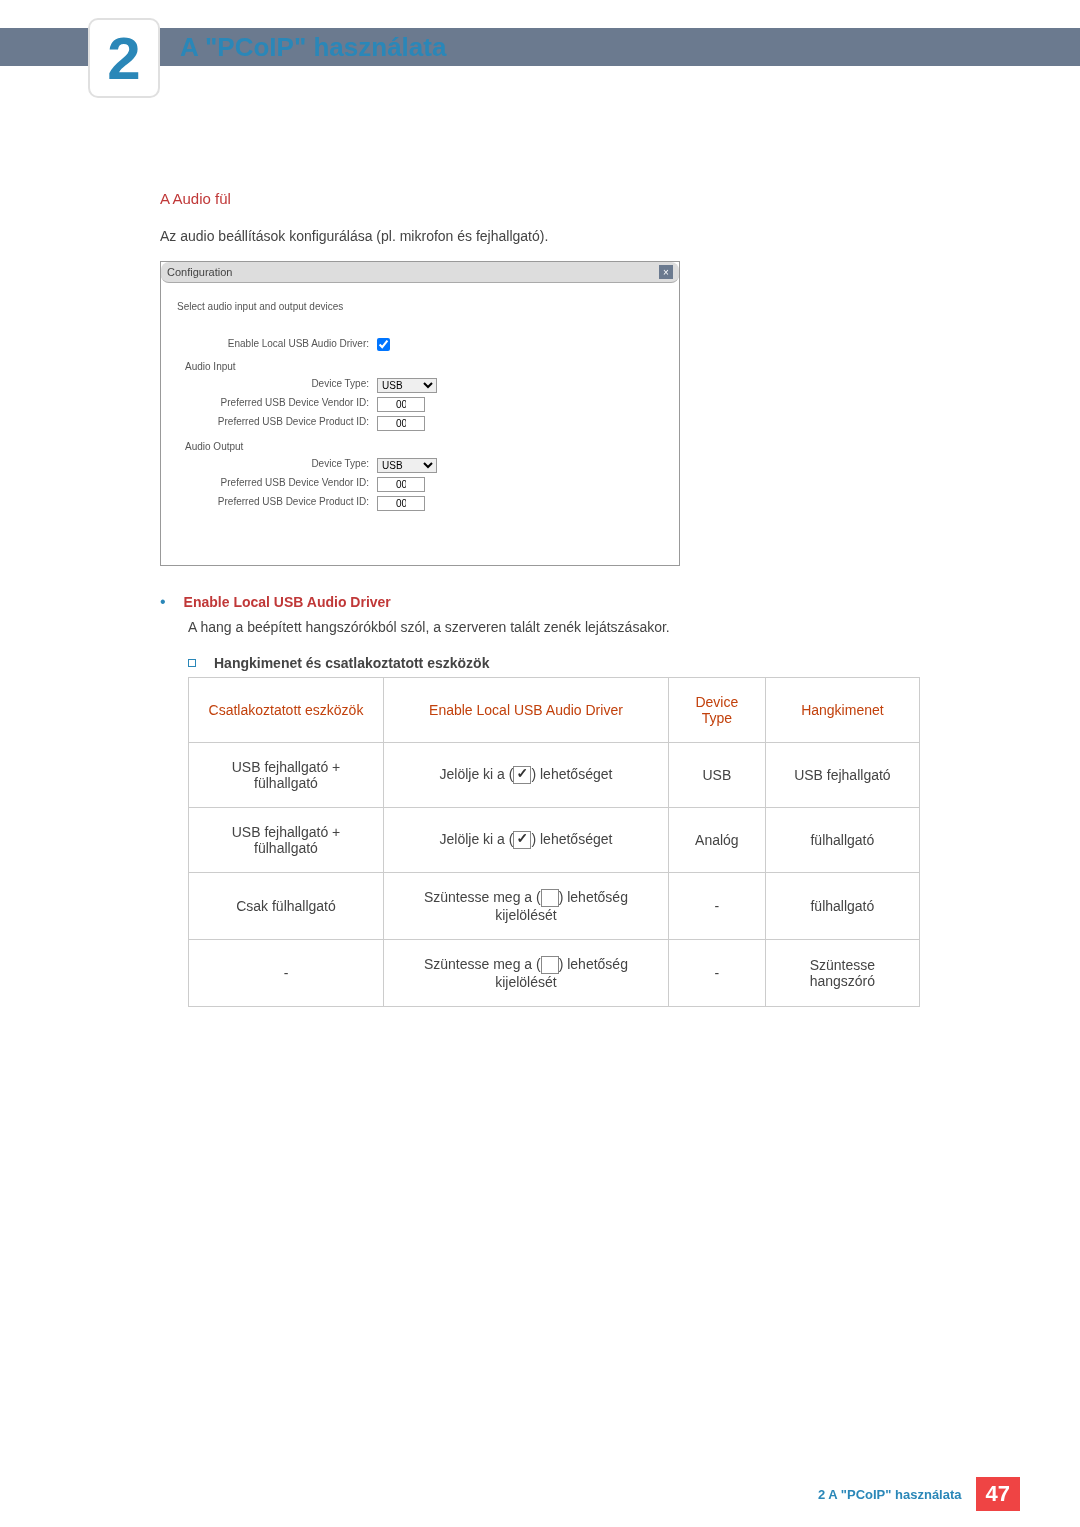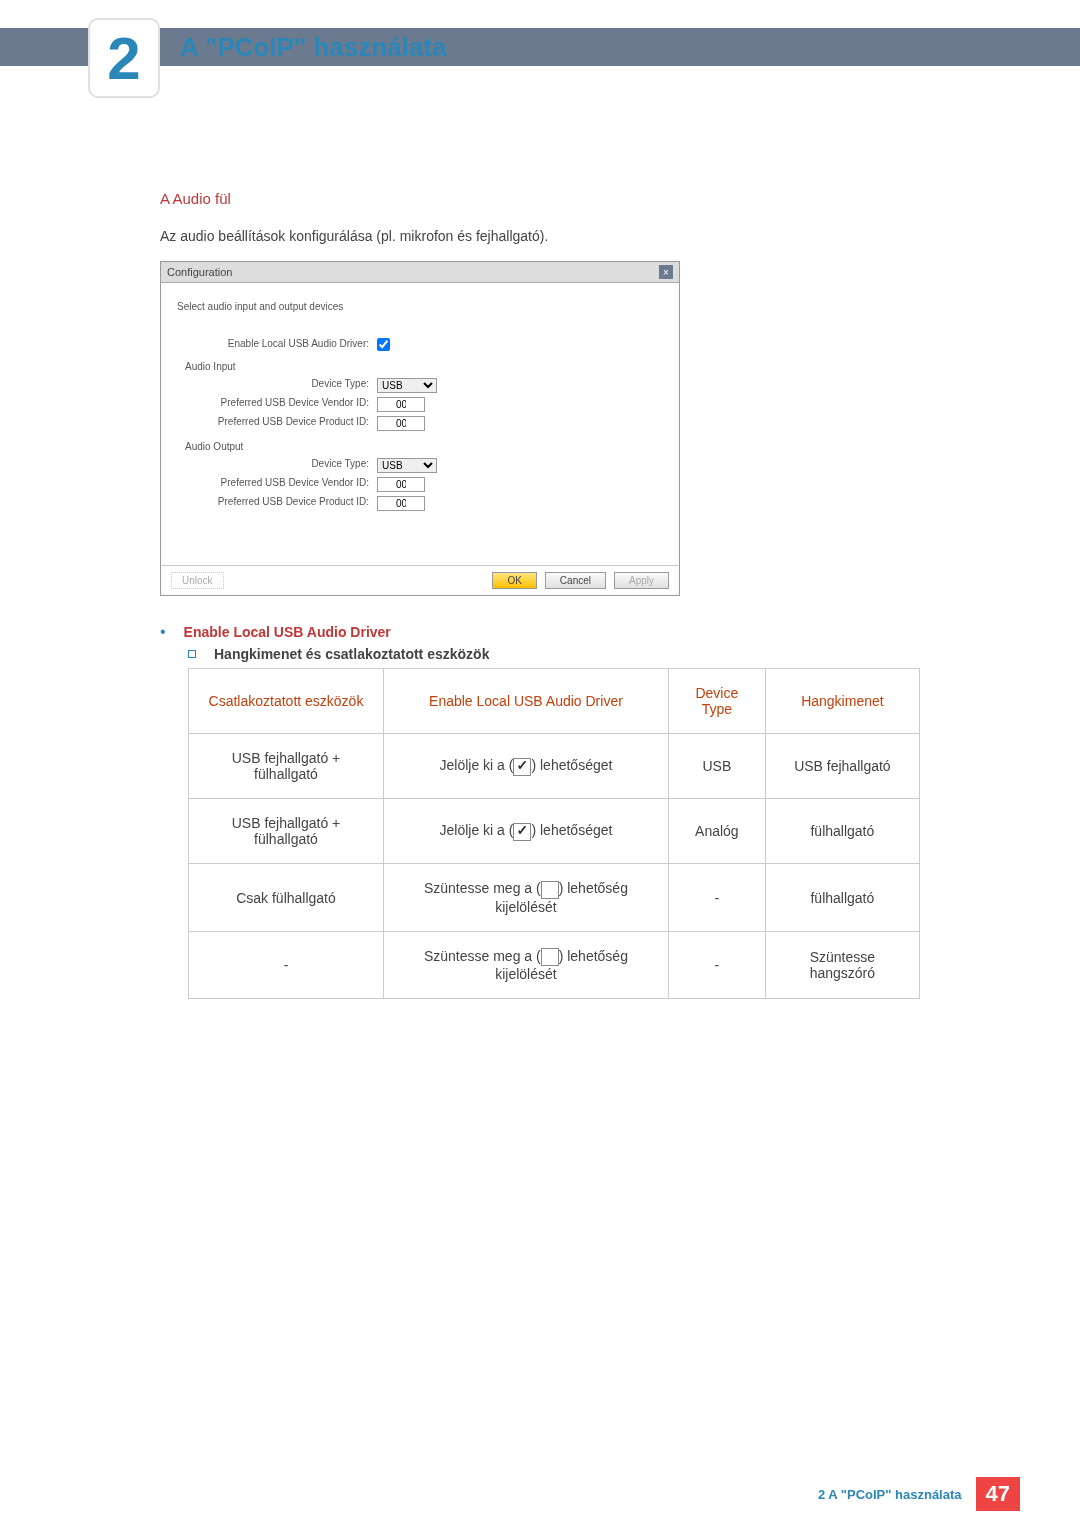--- a/index.html
+++ b/index.html
@@ -13,21 +13,21 @@
   }
   .chapter-number { font-size: 60px; font-weight: bold; color: #2a87b8; }
   .chapter-title { position: absolute; left: 180px; top: 32px; font-size: 26px; font-weight: bold; color: #2a87b8; }
   .content { padding: 190px 160px 0 160px; font-size: 14px; color: #444; }
   .section-head { color: #c03838; font-size: 15px; margin-bottom: 18px; }
   .desc { margin-bottom: 14px; line-height: 1.6; }
   .caption { margin-bottom: 14px; }
   .caption .bold-red { color: #c03838; font-weight: bold; }
   
   .win { border: 1px solid #999; width: 520px; margin-bottom: 28px; }
-  .win-title { background: #ddd; padding: 3px 6px; font-size: 11px; display: flex; justify-content: space-between; align-items: center; border-bottom: 1px solid #aaa; }
+  .win-title { background: #ddd; padding: 3px 6px; font-size: 11px; display: flex; justify-content: space-between; align-items: center; border-bottom: 1px solid #aaa; border-radius: 8px; }
   .win-close { background: #6b7a8f; color: #fff; width: 14px; height: 14px; display: flex; align-items: center; justify-content: center; font-size: 10px; }
   .tabs { display: flex; font-size: 10px; border-bottom: 1px solid #aaa; }
   .tabs span { padding: 3px 6px; border-right: 1px solid #ccc; background: #f5f5f5; color: #666; }
   .tabs span.active { background: #fff; border-top: 1px solid #aaa; border-bottom: 1px solid #fff; margin-bottom: -1px; }
   .win-body { padding: 18px 16px 50px 16px; font-size: 10px; color: #555; }
   .win-body .sel { margin-bottom: 26px; }
   .fldrow { display: flex; align-items: flex-start; margin: 4px 0; }
   .fldrow .lbl { width: 200px; text-align: right; padding-right: 8px; }
   .fldrow input[type=text] { width: 48px; font-size: 10px; border: 1px solid #999; padding: 1px 18px; }
   .fldrow select { width: 60px; font-size: 10px; border: 1px solid #999; }
@@ -100,34 +100,27 @@
         </div>
         <div class="fldrow">
           <span class="lbl">Preferred USB Device Vendor ID:</span>
           <input type="text" value="0000" style="">
         </div>
         <div class="fldrow">
           <span class="lbl">Preferred USB Device Product ID:</span>
           <input type="text" value="0000" style="">
         </div>
       </div>
-      <div class="win-foot">
-        <span class="left-btn">Unlock</span>
-        <span class="right-btns">
-          <span class="btn ok">OK</span>
-          <span class="btn">Cancel</span>
-          <span class="btn apply">Apply</span>
-        </span>
-      </div>
     </div>
 
     <div class="list-line">
       <span class="bullet-dot">•</span>
       <span class="list-title-red">Enable Local USB Audio Driver</span>
     </div>
+    <div class="sub-desc">A hang a beépített hangszórókból szól, a szerveren talált zenék lejátszásakor.</div>
 
     <div class="list-line" style="margin-left:28px;">
       <span class="bullet-sq"></span>
       <span style="font-weight:bold">Hangkimenet és csatlakoztatott eszközök</span>
     </div>
 
     <table class="dev">
       <thead>
         <tr>
           <th>Csatlakoztatott eszközök</th>

